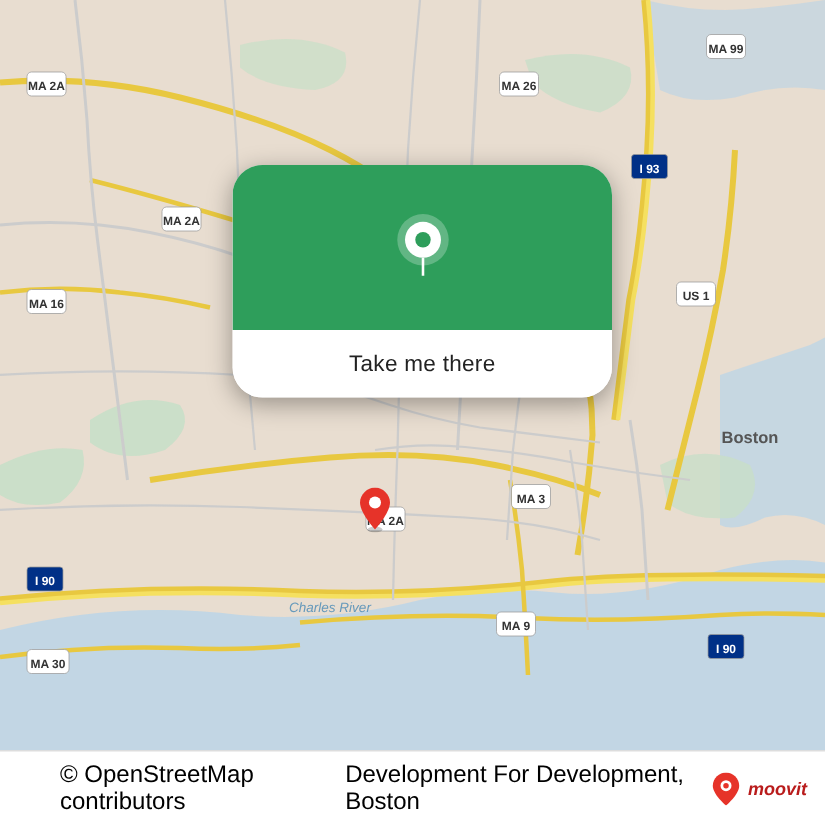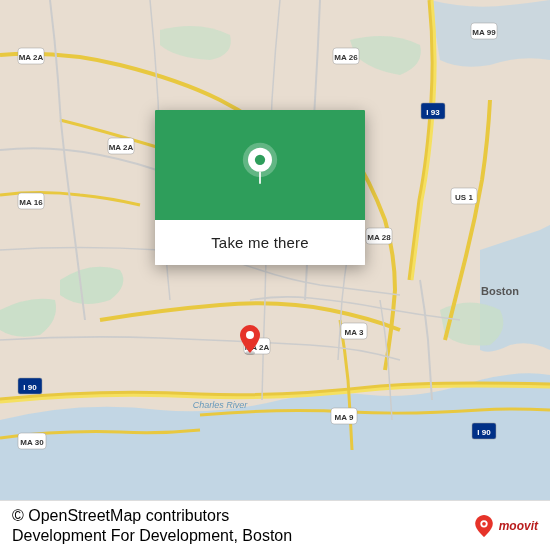--- a/index.html
+++ b/index.html
@@ -25,23 +25,23 @@
       height: 100%;
       position: absolute;
       top: 0; left: 0;
     }
 
     
     #popup-card {
       position: absolute;
       top: 110px;
       left: 155px;
-      width: 210px;
+      width: 253px;
       background: white;
-      border-radius: 1px;
+      border-radius: 20px;
       box-shadow: 0 4px 16px rgba(0,0,0,0.35);
       overflow: hidden;
       z-index: 10;
     }
 
     #popup-green-area {
       background-color: #2e9e5b;
       height: 110px;
       display: flex;
       align-items: center;
@@ -221,21 +221,21 @@
   </div>
 
   <svg id="map-pin-below" width="20" height="30" viewBox="0 0 20 30">
     <ellipse cx="10" cy="28" rx="5" ry="2" fill="rgba(0,0,0,0.2)"></ellipse>
     <path d="M10 0 C5 0 0 4.5 0 10 C0 17 10 28 10 28 C10 28 20 17 20 10 C20 4.5 15 0 10 0 Z" fill="#e63329"></path>
     <circle cx="10" cy="10" r="4" fill="white"></circle>
   </svg>
 </div>
 
 <div id="bottom-bar">
-  <div style="display:flex; flex-direction:column; gap:2px;">
+  <div style="display:flex; flex-direction:row; gap:2px;margin-left:28px;">
     <span id="attribution">© OpenStreetMap contributors</span>
     <span id="location-name">Development For Development, Boston</span>
   </div>
   <div id="moovit-logo">
 
     <svg id="moovit-pin" viewBox="0 0 24 30" xmlns="http://www.w3.org/2000/svg">
       <path d="M12 0 C6 0 0 5 0 12 C0 20 12 30 12 30 C12 30 24 20 24 12 C24 5 18 0 12 0 Z" fill="#e63329"></path>
       <circle cx="12" cy="12" r="5" fill="white"></circle>
       <circle cx="12" cy="12" r="2.5" fill="#e63329"></circle>
     </svg>

